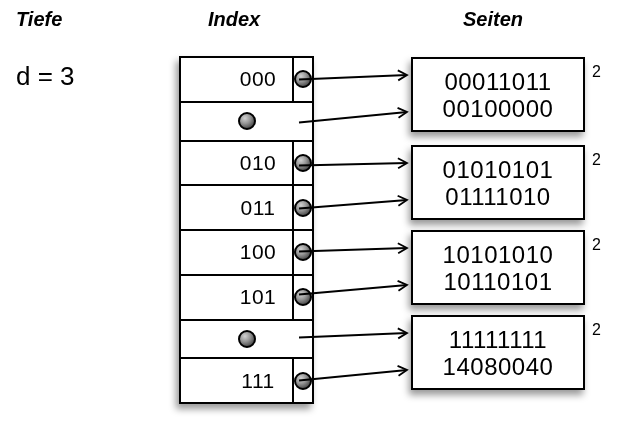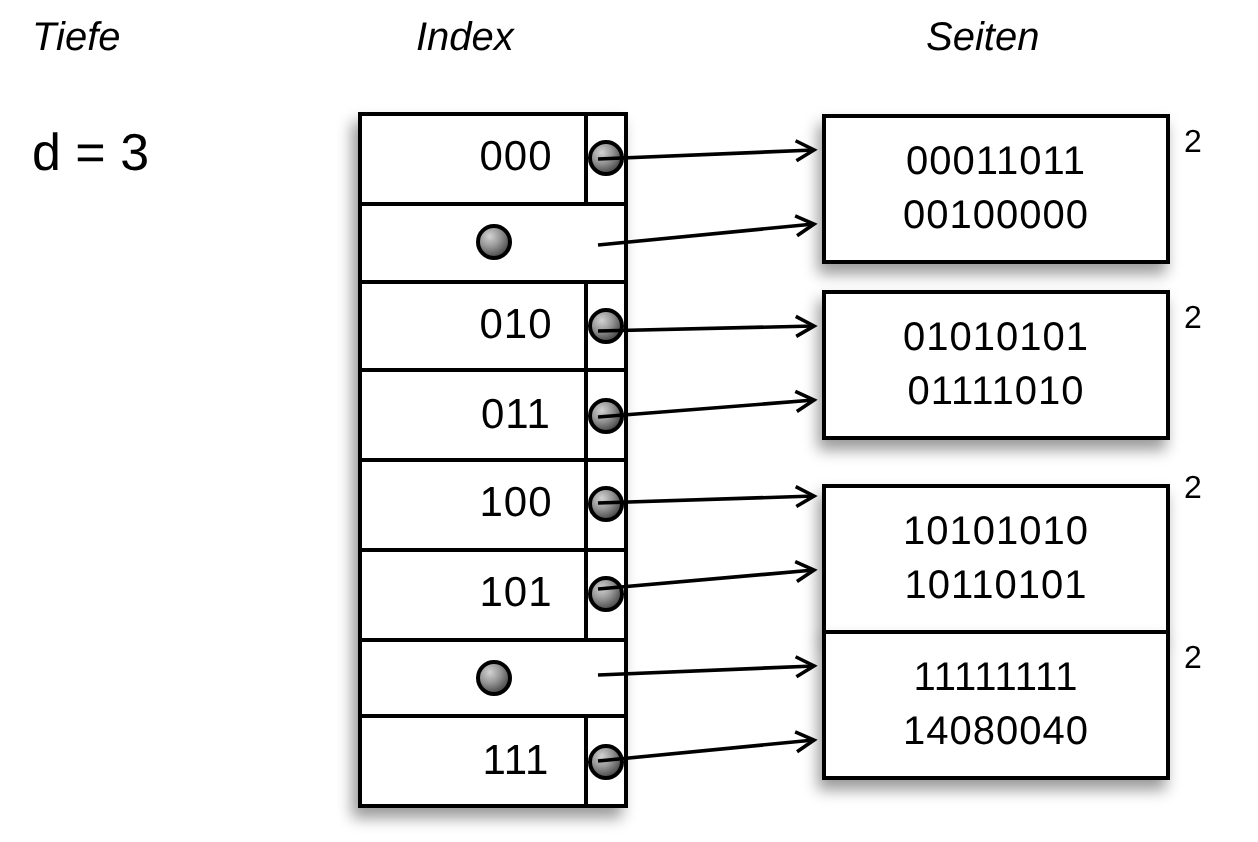--- a/index.html
+++ b/index.html
@@ -12,21 +12,21 @@
     width: 629px;
     height: 421px;
     background: #ffffff;
     overflow: hidden;
     color: #000;
   }
   .hdr {
     position: absolute;
     font-size: 20px;
     font-style: italic;
-    font-weight: 400;
+    font-weight: 700;
     color: #000;
     white-space: nowrap;
   }
   .hdr-tiefe  { left: 16px;  top: 8px; }
   .hdr-index  { left: 208px; top: 8px; }
   .hdr-seiten { left: 463px; top: 8px; }
   .depth-value {
     position: absolute;
     left: 16px; top: 61px;
     font-size: 26px;
@@ -80,21 +80,21 @@
     box-sizing: border-box;
     border: 2px solid #000;
     background: #fff;
     box-shadow: -2px 5px 7px rgba(0,0,0,0.40);
     display: flex;
     flex-direction: column;
     align-items: center;
     justify-content: center;
   }
   .page-value {
-    font-size: 20px;
+    font-size: 24px;
     line-height: 27px;
     letter-spacing: 0.5px;
     white-space: nowrap;
   }
   .local-depth {
     position: absolute;
     left: 592px;
     font-size: 16px;
     font-weight: 500;
   }
@@ -177,21 +177,21 @@
     <div class="page-value">00100000</div>
   </div>
   <div class="local-depth" style="top: 63px;">2</div>
 
   <div class="page-box" style="top: 145px;">
     <div class="page-value">01010101</div>
     <div class="page-value">01111010</div>
   </div>
   <div class="local-depth" style="top: 151px;">2</div>
 
-  <div class="page-box" style="top: 242px;">
+  <div class="page-box" style="top: 230px;">
     <div class="page-value">10101010</div>
     <div class="page-value">10110101</div>
   </div>
   <div class="local-depth" style="top: 236px;">2</div>
 
   <div class="page-box" style="top: 315px;">
     <div class="page-value">11111111</div>
     <div class="page-value">14080040</div>
   </div>
   <div class="local-depth" style="top: 321px;">2</div>

